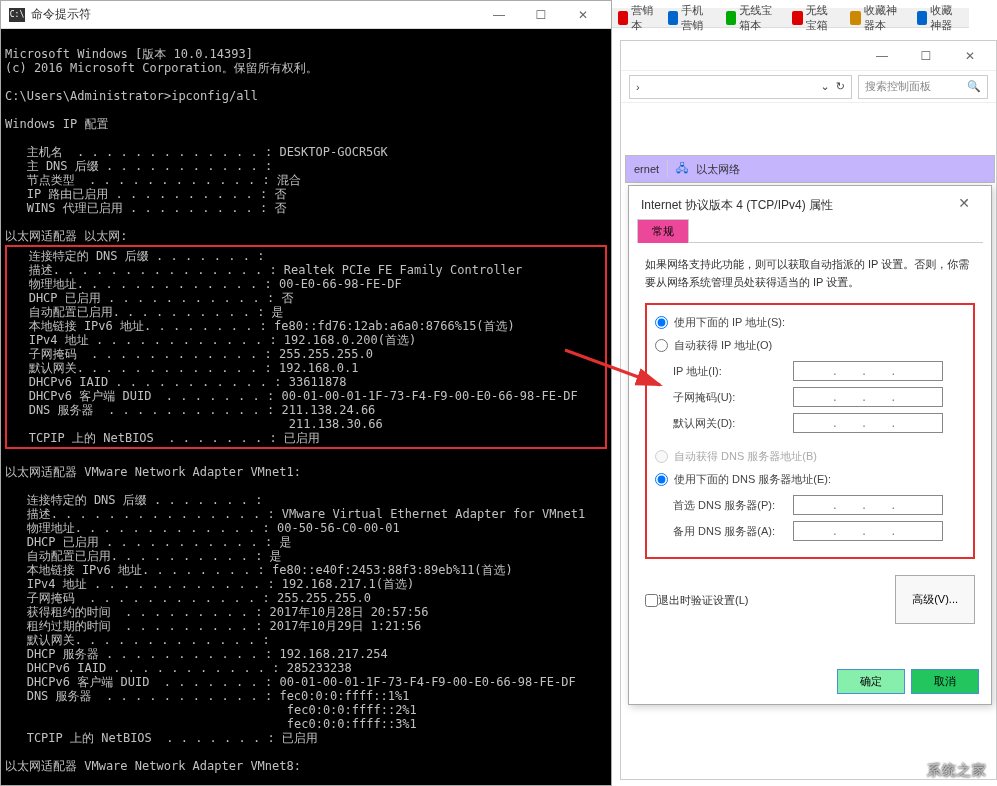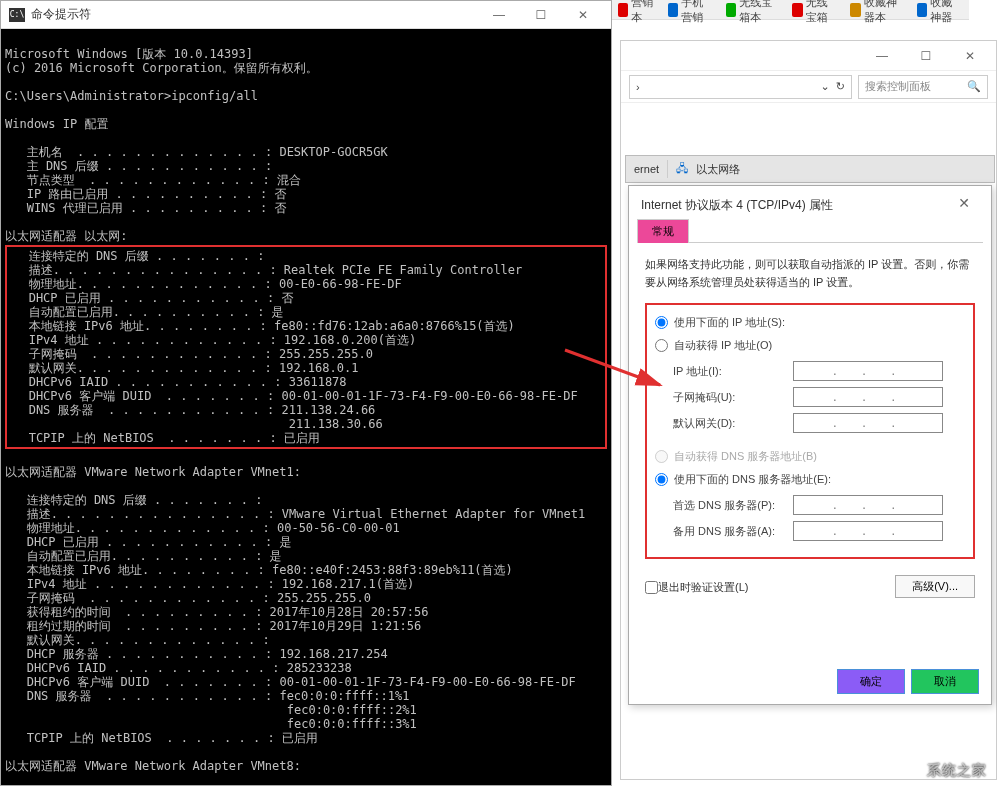--- a/index.html
+++ b/index.html
@@ -9,54 +9,54 @@
 .cmd-window { position: absolute; left: 0; top: 0; width: 612px; height: 786px; background: #000; border: 1px solid #aaa; }
 .cmd-titlebar { height: 28px; background: #fff; display: flex; align-items: center; padding: 0 8px; border-bottom: 1px solid #ddd; }
 .cmd-icon { width: 16px; height: 14px; background: #333; margin-right: 6px; display: flex; align-items: center; justify-content: center; color: #fff; font-size: 8px; font-family: monospace; }
 .cmd-title { flex: 1; font-size: 12px; color: #333; }
 .cmd-controls { display: flex; gap: 2px; }
 .cmd-btn { width: 40px; height: 22px; display: flex; align-items: center; justify-content: center; color: #666; font-size: 12px; cursor: pointer; }
 .cmd-body { padding: 4px 4px; color: #c0c0c0; font-family: "NSimSun", "SimSun", monospace; font-size: 12px; line-height: 14px; white-space: pre; overflow: hidden; }
 .cmd-highlight { border: 2px solid #e03030; padding: 2px 0; margin: 2px 0; }
 
 
-.bookmarks { position: absolute; left: 612px; top: 0; width: 357px; height: 20px; background: #f0f0f0; border-bottom: 1px solid #ddd; display: flex; align-items: center; font-size: 11px; }
+.bookmarks { position: absolute; left: 612px; top: 8px; width: 357px; height: 20px; background: #f0f0f0; border-bottom: 1px solid #ddd; display: flex; align-items: center; font-size: 11px; }
 .bookmark { padding: 0 6px; display: flex; align-items: center; gap: 3px; color: #444; cursor: pointer; }
 .bookmark .bi { width: 14px; height: 14px; border-radius: 2px; }
 
 
 .cp-window { position: absolute; left: 620px; top: 40px; width: 377px; height: 740px; background: #fff; border: 1px solid #ccc; }
 .cp-titlebar { height: 30px; display: flex; align-items: center; justify-content: flex-end; padding: 0 4px; border-bottom: 1px solid #eee; }
 .cp-btn { width: 44px; height: 26px; display: flex; align-items: center; justify-content: center; color: #666; font-size: 12px; cursor: pointer; }
 .cp-addr { height: 32px; display: flex; align-items: center; padding: 0 8px; border-bottom: 1px solid #eee; gap: 6px; }
 .cp-addr-box { flex: 1; height: 24px; border: 1px solid #ccc; display: flex; align-items: center; padding: 0 6px; font-size: 11px; color: #444; gap: 6px; }
 .cp-search { width: 130px; height: 24px; border: 1px solid #ccc; display: flex; align-items: center; padding: 0 6px; font-size: 11px; color: #888; gap: 4px; }
-.cp-net { position: absolute; left: 625px; top: 155px; width: 370px; height: 28px; border: 1px solid #bbb; background: #e5e5e5; display: flex; align-items: center; padding: 0 8px; font-size: 11px; color: #333; gap: 8px; }
+.cp-net { position: absolute; left: 625px; top: 155px; width: 370px; height: 28px; border: 1px solid #bbb; background: #c4b5fd; display: flex; align-items: center; padding: 0 8px; font-size: 11px; color: #333; gap: 8px; }
 
 
 .dlg { position: absolute; left: 628px; top: 185px; width: 364px; height: 520px; background: #fff; border: 1px solid #aaa; box-shadow: 2px 2px 8px rgba(0,0,0,0.2); }
 .dlg-titlebar { height: 28px; display: flex; align-items: flex-end; padding: 0 12px; font-size: 12px; color: #333; }
 .dlg-title { flex: 1; }
 .dlg-close { width: 30px; height: 22px; display: flex; align-items: center; justify-content: center; cursor: pointer; color: #666; font-size: 14px; }
 .dlg-tabs { margin: 4px 8px 0; border-bottom: 1px solid #ccc; display: flex; }
 .dlg-tab { padding: 4px 14px; border: 1px solid #ccc; border-bottom: none; background: #ec4899; font-size: 11px; position: relative; top: 1px; }
 .dlg-body { padding: 12px 16px; font-size: 11px; color: #333; }
 .dlg-desc { line-height: 18px; margin-bottom: 12px; }
 .dlg-group { border: 2px solid #e03030; padding: 10px 8px 10px 8px; margin-bottom: 10px; }
 .dlg-radio { display: flex; align-items: center; gap: 6px; margin-bottom: 8px; color: #444; }
 .dlg-radio input { margin: 0; }
 .dlg-field { display: flex; align-items: center; margin-bottom: 6px; padding-left: 18px; }
 .dlg-field label { width: 120px; color: #444; }
 .dlg-ip { width: 150px; height: 20px; border: 1px solid #888; display: flex; align-items: center; justify-content: center; color: #888; letter-spacing: 8px; font-family: monospace; }
 .dlg-chk { display: flex; align-items: center; margin-top: 8px; }
 .dlg-adv { margin-top: 6px; text-align: right; }
-.dlg-adv button { padding: 3px 16px; font-size: 11px; border: 1px solid #aaa; background: #f8f8f8; cursor: pointer; }
+.dlg-adv button { padding: 16px 16px; font-size: 11px; border: 1px solid #aaa; background: #f8f8f8; cursor: pointer; }
 .dlg-footer { position: absolute; bottom: 10px; right: 12px; display: flex; gap: 6px; }
 .dlg-footer button { padding: 4px 22px; font-size: 11px; border: 1px solid #4a90d9; background: #22c55e; cursor: pointer; }
-.dlg-footer button:first-child { background: #8b5cf6; }
+.dlg-footer button:first-child { background: #86efac; }
 
 
 .arrow { position: absolute; left: 560px; top: 340px; width: 120px; height: 60px; pointer-events: none; }
 
 .watermark { position: absolute; right: 10px; bottom: 6px; color: rgba(255,255,255,0.6); font-size: 14px; font-weight: bold; letter-spacing: 1px; text-shadow: 0 0 2px #000; }
 </style>
 </head>
 <body>
 
 <div class="cmd-window">

